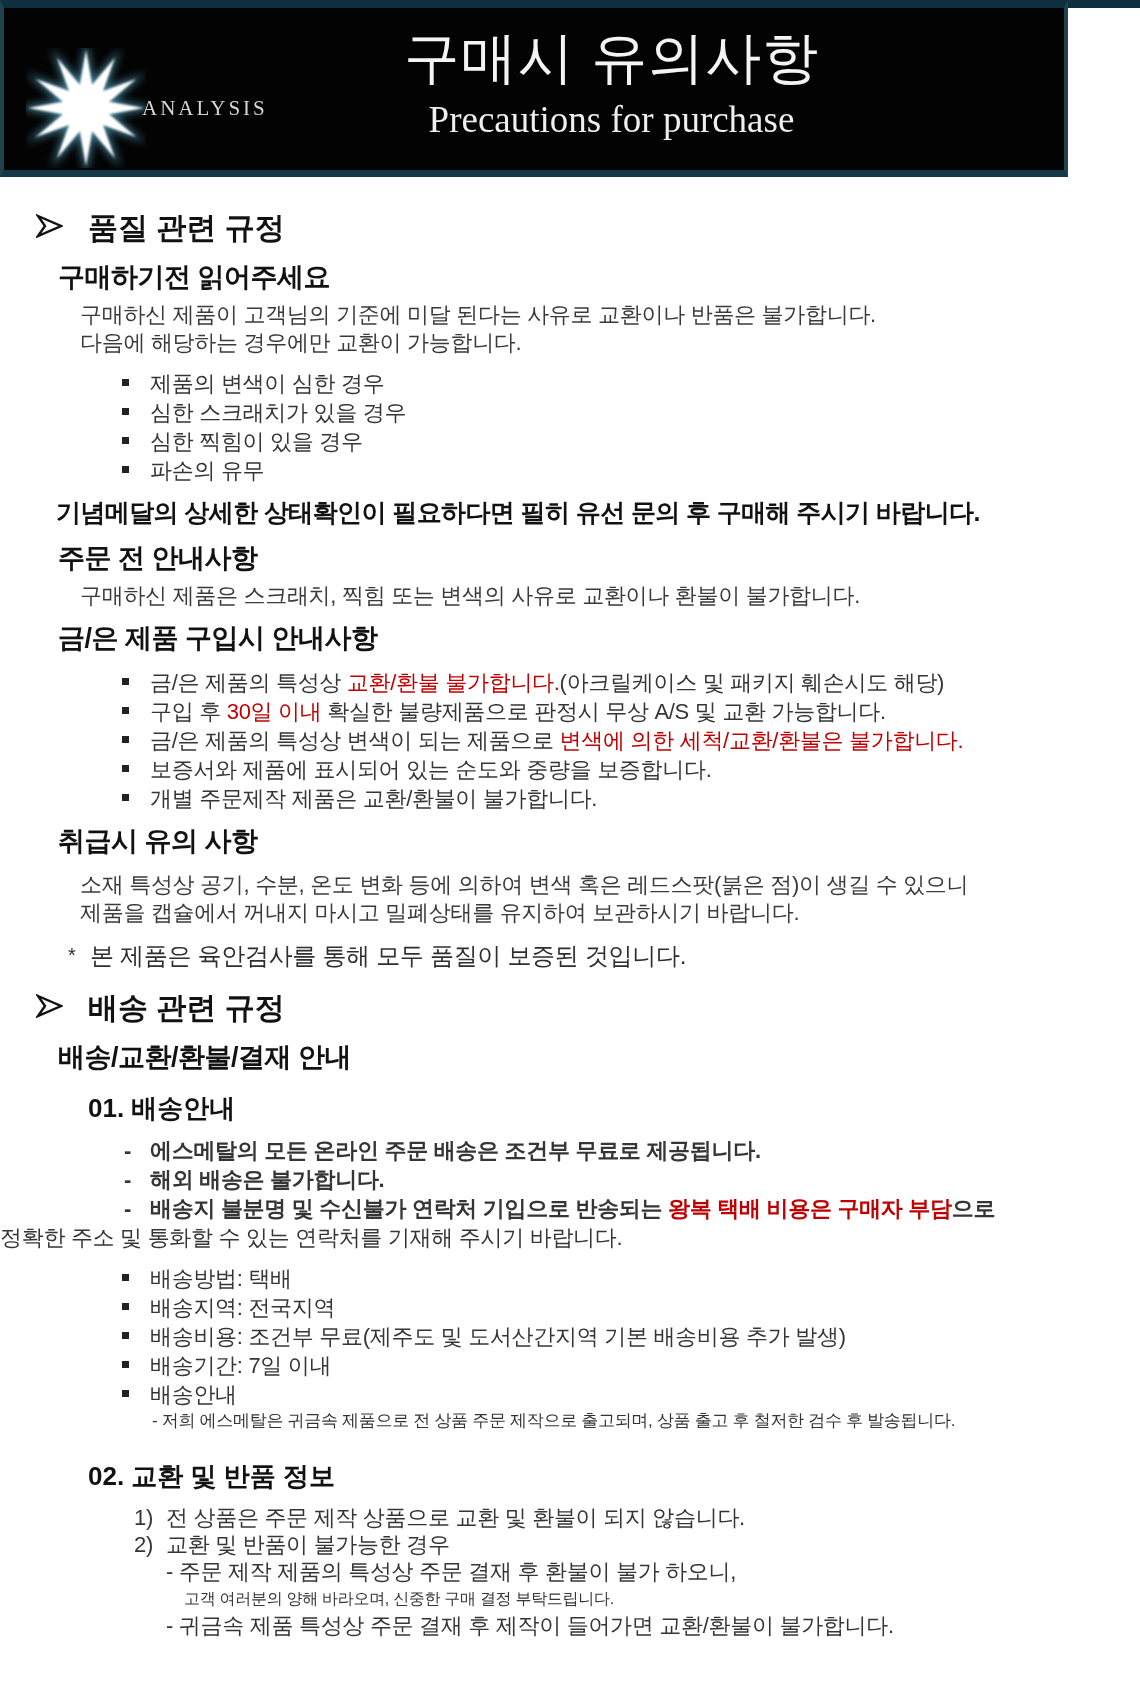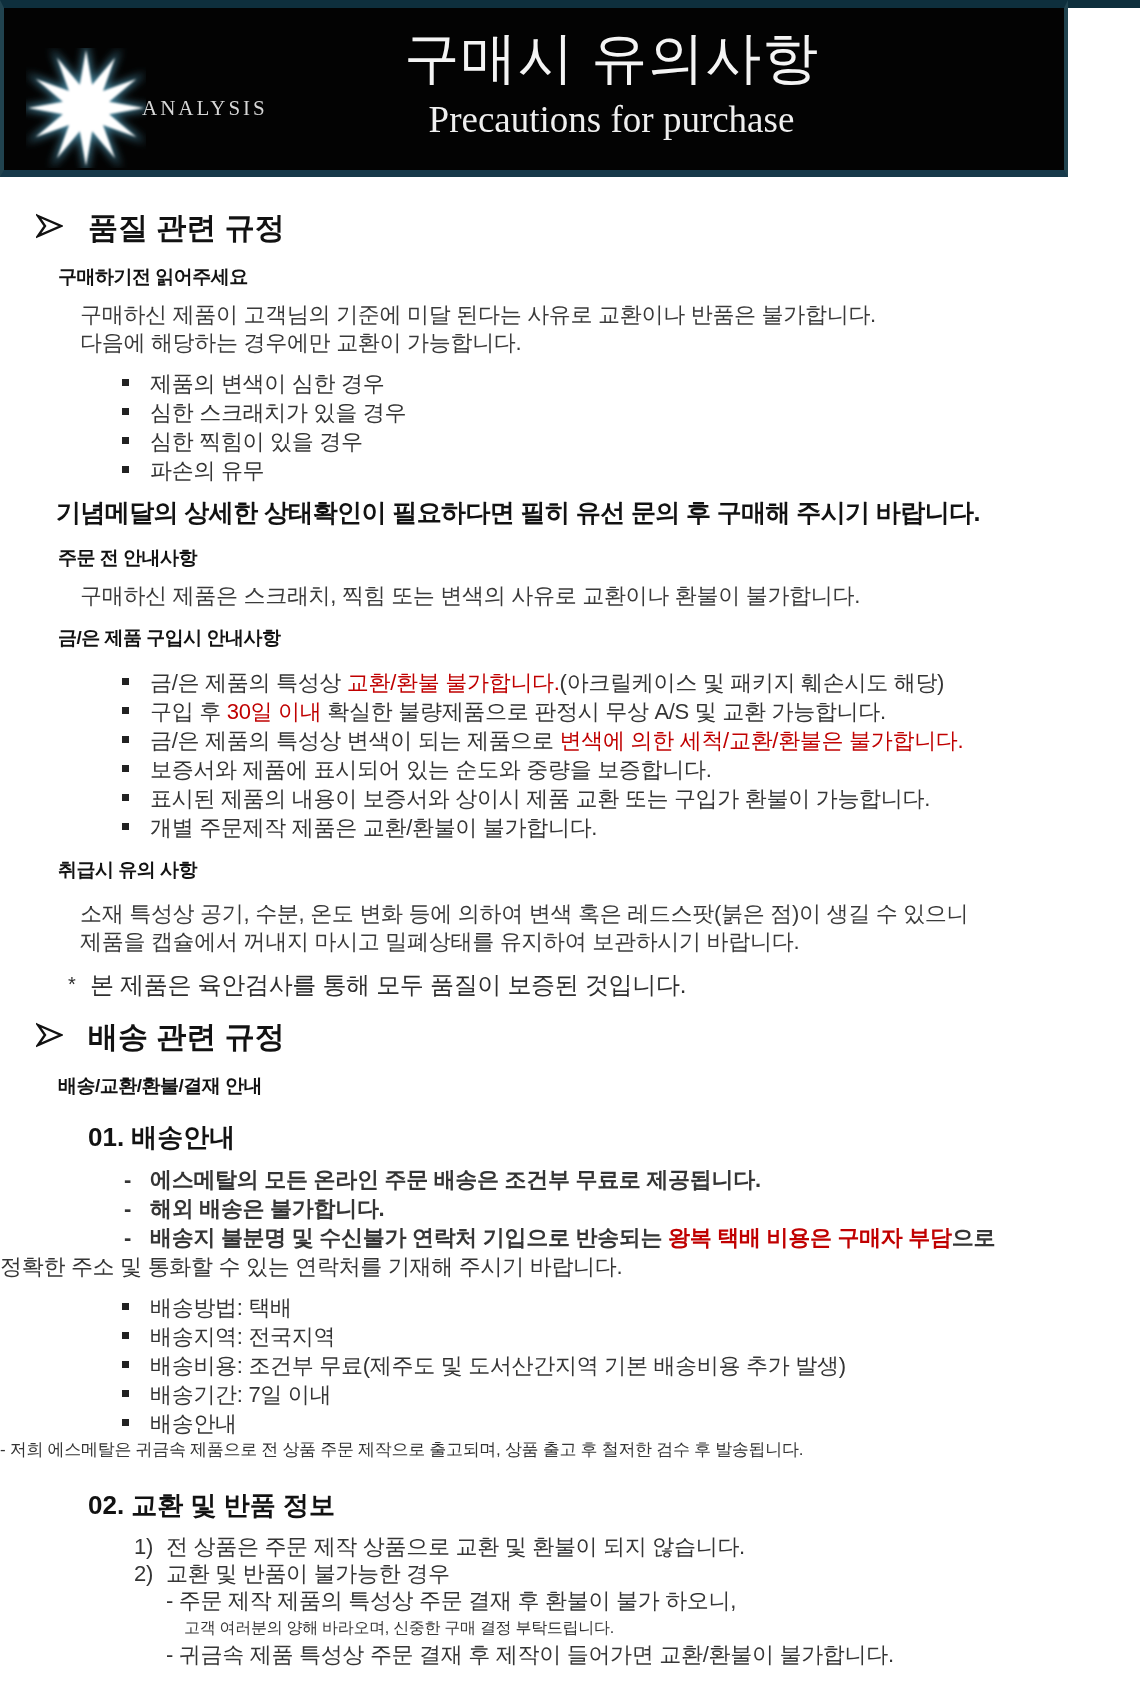--- a/index.html
+++ b/index.html
@@ -26,36 +26,36 @@
   }
   .titles{position:absolute;left:180px;right:25px;top:16px;text-align:center;}
   .title-ko{font-size:56px;font-weight:400;color:#f4f4f4;line-height:68px;letter-spacing:1px;}
   .title-en{font-family:"Liberation Serif", serif;font-size:37px;color:#efefef;margin-top:6px;line-height:44px;}
   
   .doc{padding:14px 0 30px 0;}
   .line{white-space:nowrap;}
   .red{color:#c00000;}
   .section{padding-left:36px;font-size:30px;font-weight:bold;color:#121212;margin:18px 0 6px;line-height:38px;}
   .section .mk-arrow{display:inline-block;width:52px;vertical-align:-1px;}
-  .h2{padding-left:58px;font-size:19px;font-weight:bold;color:#121212;margin:12px 0 8px;line-height:34px;letter-spacing:-0.5px;}
+  .h2{padding-left:58px;font-size:27px;font-weight:bold;color:#121212;margin:12px 0 8px;line-height:34px;letter-spacing:-0.5px;}
   .h3{padding-left:88px;font-size:26px;font-weight:bold;color:#121212;margin:18px 0 12px;line-height:33px;}
   .strong{padding-left:56px;font-size:25px;font-weight:bold;color:#121212;margin:12px 0 4px;line-height:33px;letter-spacing:-0.6px;}
   .body{padding-left:80px;font-size:22px;margin:2px 0;line-height:26px;color:#3a3a3a;letter-spacing:-0.3px;}
   .note{padding-left:68px;font-size:24px;margin:14px 0 6px;line-height:31px;color:#2e2e2e;letter-spacing:-0.3px;}
   .note .mk{display:inline-block;width:22px;font-size:20px;vertical-align:2px;}
   .bullet{padding-left:122px;font-size:22px;margin:2px 0;line-height:27px;letter-spacing:-0.3px;}
   .sq{display:inline-block;width:7px;height:7px;background:#222;margin-right:21px;vertical-align:5px;}
   .dash{padding-left:124px;font-size:22px;margin:2px 0;line-height:27px;letter-spacing:-0.3px;font-weight:bold;}
   .dash .mk{display:inline-block;width:26px;}
   .cont{font-size:22px;margin:2px 0;line-height:27px;letter-spacing:-0.3px;}
   .num{padding-left:134px;font-size:22px;margin:1px 0;line-height:26px;letter-spacing:-0.3px;}
   .num .mk{display:inline-block;width:32px;}
   .subdash{padding-left:166px;font-size:22px;margin:1px 0;line-height:26px;letter-spacing:-0.3px;}
   .subcont{padding-left:184px;font-size:16px;margin:1px 0;line-height:26px;letter-spacing:-0.3px;}
-  .smallnote{font-size:17px;margin:2px 0 28px;line-height:22px;color:#333;letter-spacing:-0.3px;}
+  .smallnote{padding-left:152px;font-size:17px;margin:2px 0 28px;line-height:22px;color:#333;letter-spacing:-0.3px;}
   .g{margin-top:14px;}
 </style>
 </head>
 <body>
 
 <div class="header-wrap">
   <div class="top-strip"></div>
   <div class="header-box">
     <svg class="starburst" width="120" height="120" viewBox="0 0 120 120">
       <defs>
@@ -89,21 +89,20 @@
     <div class="line bullet"><span class="sq"></span><span>심한 찍힘이 있을 경우</span></div>
     <div class="line bullet"><span class="sq"></span><span>파손의 유무</span></div>
     <div class="line strong"><span>기념메달의 상세한 상태확인이 필요하다면 필히 유선 문의 후 구매해 주시기 바랍니다.</span></div>
     <div class="line h2"><span>주문 전 안내사항</span></div>
     <div class="line body"><span>구매하신 제품은 스크래치, 찍힘 또는 변색의 사유로 교환이나 환불이 불가합니다.</span></div>
     <div class="line h2"><span>금/은 제품 구입시 안내사항</span></div>
     <div class="line bullet g"><span class="sq"></span><span>금/은 제품의 특성상 </span><span class="red">교환/환불 불가합니다.</span><span>(아크릴케이스 및 패키지 훼손시도 해당)</span></div>
     <div class="line bullet"><span class="sq"></span><span>구입 후 </span><span class="red">30일 이내</span><span> 확실한 불량제품으로 판정시 무상 A/S 및 교환 가능합니다.</span></div>
     <div class="line bullet"><span class="sq"></span><span>금/은 제품의 특성상 변색이 되는 제품으로 </span><span class="red">변색에 의한 세척/교환/환불은 불가합니다.</span></div>
     <div class="line bullet"><span class="sq"></span><span>보증서와 제품에 표시되어 있는 순도와 중량을 보증합니다.</span></div>
-    <div class="line bullet"><span class="sq"></span><span>표시된 제품의 내용이 보증서와 상이시 제품 교환 또는 구입가 환불이 가능합니다.</span></div>
     <div class="line bullet"><span class="sq"></span><span>개별 주문제작 제품은 교환/환불이 불가합니다.</span></div>
     <div class="line h2"><span>취급시 유의 사항</span></div>
     <div class="line body g"><span>소재 특성상 공기, 수분, 온도 변화 등에 의하여 변색 혹은 레드스팟(붉은 점)이 생길 수 있으니</span></div>
     <div class="line body"><span>제품을 캡슐에서 꺼내지 마시고 밀폐상태를 유지하여 보관하시기 바랍니다.</span></div>
     <div class="line note"><span class="mk">*</span><span>본 제품은 육안검사를 통해 모두 품질이 보증된 것입니다.</span></div>
     <div class="line section"><span class="mk-arrow"><svg width="27" height="26" viewBox="0 0 27 26">
           <path d="M2 3 L25 13 L2 23 L9 13 Z" fill="#ffffff" stroke="#111111" stroke-width="2.4" stroke-linejoin="miter"></path>
         </svg></span><span>배송 관련 규정</span></div>
     <div class="line h2"><span>배송/교환/환불/결재 안내</span></div>
     <div class="line h3"><span>01. 배송안내</span></div>

